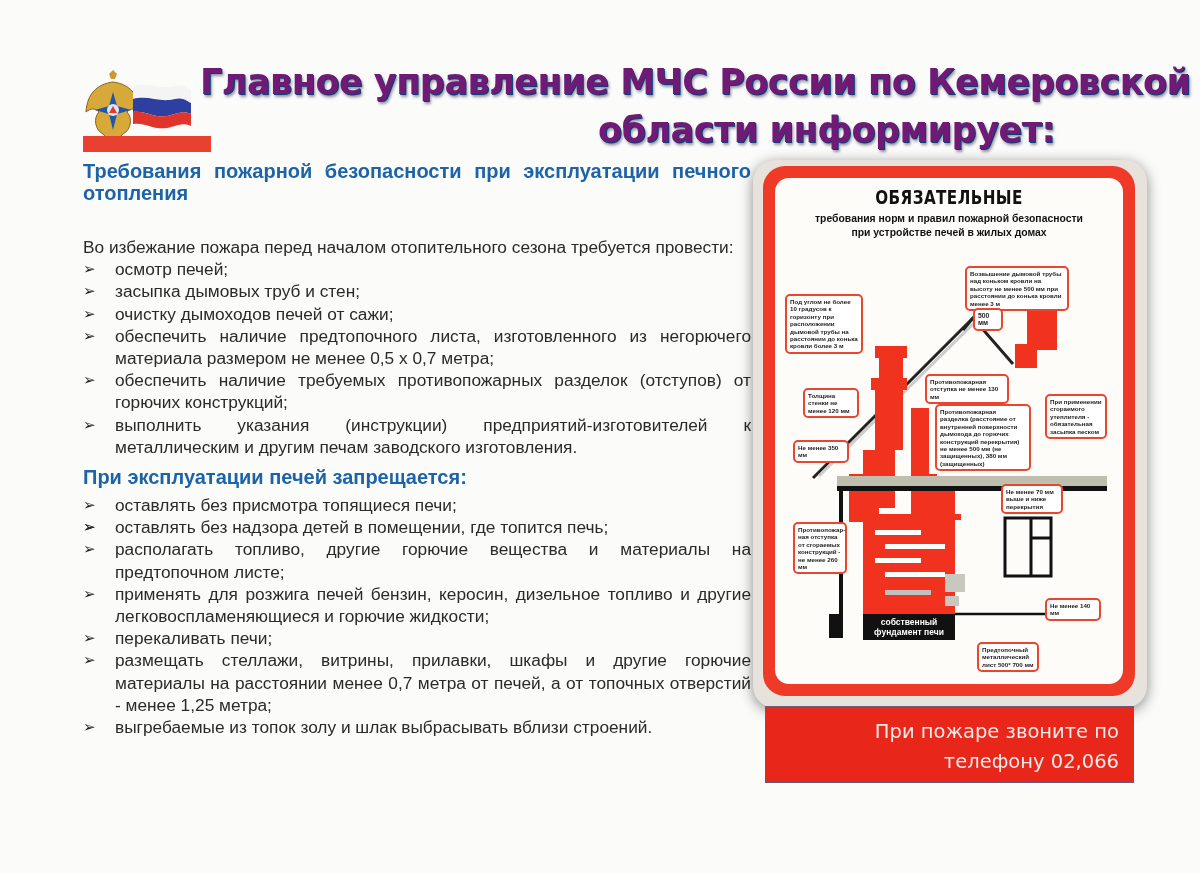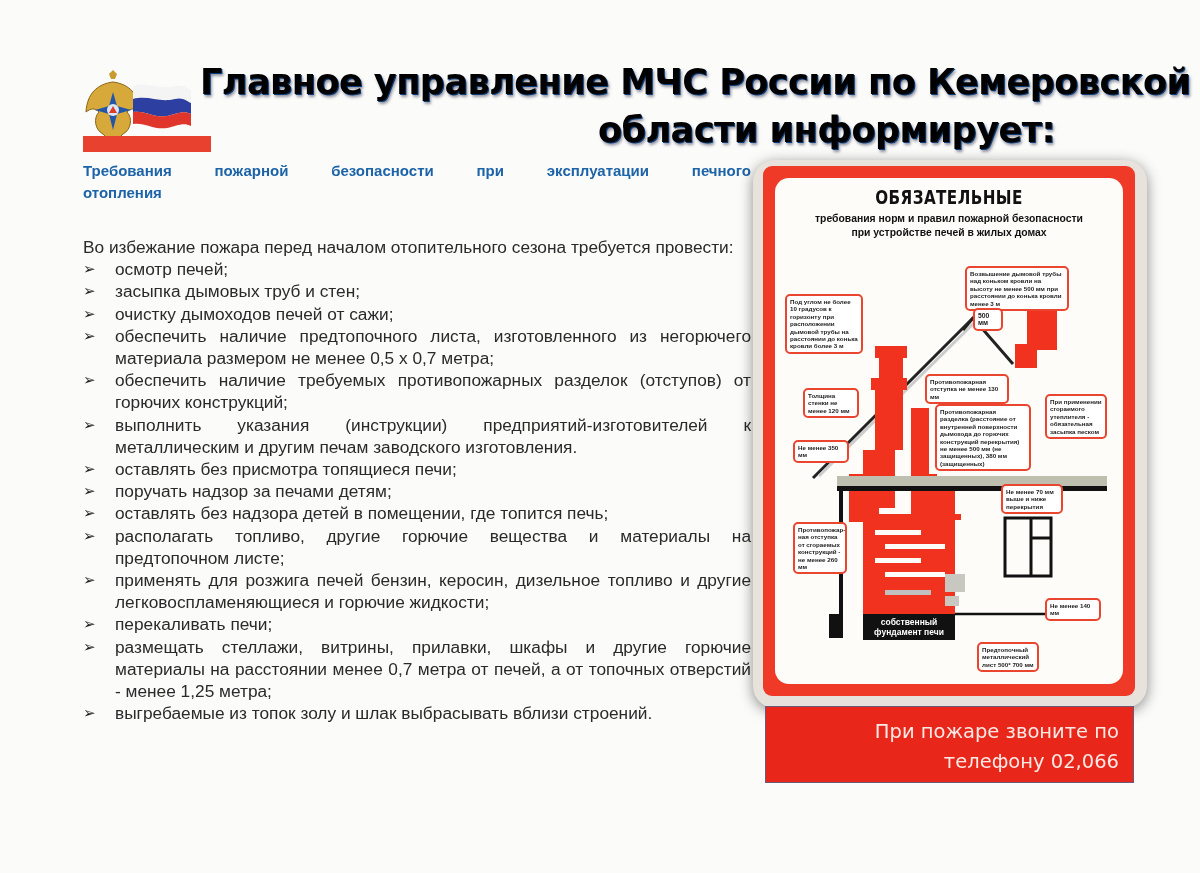--- a/index.html
+++ b/index.html
@@ -4,39 +4,39 @@
 <style>
   * { box-sizing: border-box; margin: 0; padding: 0; }
   html, body { width: 1200px; height: 873px; background: #fbfbfa; overflow: hidden; }
   body { position: relative; font-family: "Liberation Sans", sans-serif; color: #2a2a2a; }
 
   
   .logo { position: absolute; left: 83px; top: 62px; width: 130px; height: 92px; }
   .logo .emblem { position: absolute; left: 0; top: 6px; width: 60px; height: 78px; }
   .logo .flag { position: absolute; left: 48px; top: 20px; width: 62px; height: 48px; }
   .logo .bar { position: absolute; left: 0; top: 74px; width: 128px; height: 16px; background: #e9412f; }
-  .title-line { position: absolute; font-family: "DejaVu Sans", sans-serif; font-weight: bold; color: #000000;
+  .title-line { position: absolute; font-family: "DejaVu Sans", sans-serif; font-weight: bold; color: #701a75;
     letter-spacing: -0.5px; text-shadow: 1px 1px 0 #0a3e7a, 2px 3px 3px rgba(60,60,90,0.55); white-space: nowrap; }
   .title-1 { left: 200px; top: 62px; font-size: 35px; }
   .title-2 { right: 145px; top: 110px; font-size: 35px; }
 
   
   .left { position: absolute; left: 83px; top: 160px; width: 668px; font-size: 17.3px; line-height: 22.2px; }
-  .h-blue { color: #1c63a8; font-weight: bold; font-size: 15px; line-height: 22px; text-align: justify; text-align-last: left; }
+  .h-blue { color: #1c63a8; font-weight: bold; font-size: 20px; line-height: 22px; text-align: justify; text-align-last: left; }
   .h-blue.justify-line { text-align-last: justify; }
   .intro { margin-top: 32px; text-align: justify; }
   ul.bul { list-style: none; }
   ul.bul li { position: relative; padding-left: 32px; text-align: justify; }
   ul.bul li .arrow { position: absolute; left: 0; top: 0; font-size: 15px; color: #222; }
   .h2 { margin-top: 8px; margin-bottom: 6px; }
 
   
   .poster-shadow { position: absolute; left: 753px; top: 160px; width: 394px; height: 548px; border-radius: 22px;
     background: #e7e3dc; box-shadow: 0 3px 14px rgba(0,0,0,0.45); }
-  .poster { position: absolute; left: 763px; top: 166px; width: 372px; height: 530px; border-radius: 9px; background: #ee3a26; }
+  .poster { position: absolute; left: 763px; top: 166px; width: 372px; height: 530px; border-radius: 22px; background: #ee3a26; }
   .poster-inner { position: absolute; left: 12px; top: 12px; right: 12px; bottom: 12px; background: #fdfcf8; border-radius: 14px; overflow: hidden; }
   .p-title { position: absolute; left: 0; right: 0; top: 8px; text-align: center; font-family: "DejaVu Sans", sans-serif;
     font-weight: bold; font-size: 19px; color: #111; transform: scaleX(0.8); letter-spacing: 0.5px; }
   .p-sub { position: absolute; left: 0; right: 0; top: 33px; text-align: center; font-weight: bold; font-size: 11.3px; line-height: 14px; color: #111; transform: scaleX(0.92); }
   .note { position: absolute; background: #fff; border: 2px solid #e9452f; border-radius: 5px; font-size: 6.2px; line-height: 7.4px;
     font-weight: bold; color: #222; padding: 2px 3px; }
   .p-svg { position: absolute; left: 0; top: 0; }
 
   
   .callbox { position: absolute; left: 765px; top: 706px; width: 369px; height: 77px; background: #e8261a;
@@ -71,23 +71,24 @@
   <div class="intro">Во избежание пожара перед началом отопительного сезона требуется провести:</div>
   <ul class="bul">
     <li><span class="arrow">➢</span><span>осмотр печей;</span></li>
     <li><span class="arrow">➢</span><span>засыпка дымовых труб и стен;</span></li>
     <li><span class="arrow">➢</span><span>очистку дымоходов печей от сажи;</span></li>
     <li><span class="arrow">➢</span><span>обеспечить наличие предтопочного листа, изготовленного из негорючего материала размером не менее 0,5 х 0,7 метра;</span></li>
     <li><span class="arrow">➢</span><span>обеспечить наличие требуемых противопожарных разделок (отступов) от горючих конструкций;</span></li>
     <li><span class="arrow">➢</span><span>выполнить указания (инструкции) предприятий-изготовителей к металлическим и другим печам заводского изготовления.</span></li>
   </ul>
 
+  <div class="h-blue h2">При эксплуатации печей запрещается:</div>
   <ul class="bul">
     <li><span class="arrow">➢</span><span>оставлять без присмотра топящиеся печи;</span></li>
-    <li><span class="arrow">➢</span><span>поручать надзор за печами детям;</span></li>
+    <li><span class="arrow">➢</span></li>
     <li><span class="arrow">➢</span><span>оставлять без надзора детей в помещении, где топится печь;</span></li>
     <li><span class="arrow">➢</span><span>располагать топливо, другие горючие вещества и материалы на предтопочном листе;</span></li>
     <li><span class="arrow">➢</span><span>применять для розжига печей бензин, керосин, дизельное топливо и другие легковоспламеняющиеся и горючие жидкости;</span></li>
     <li><span class="arrow">➢</span><span>перекаливать печи;</span></li>
     <li><span class="arrow">➢</span><span>размещать стеллажи, витрины, прилавки, шкафы и другие горючие материалы на расстоянии менее 0,7 метра от печей, а от топочных отверстий - менее 1,25 метра;</span></li>
     <li><span class="arrow">➢</span><span>выгребаемые из топок золу и шлак выбрасывать вблизи строений.</span></li>
   </ul>
 </div>
 
 <div class="poster-shadow"></div>

